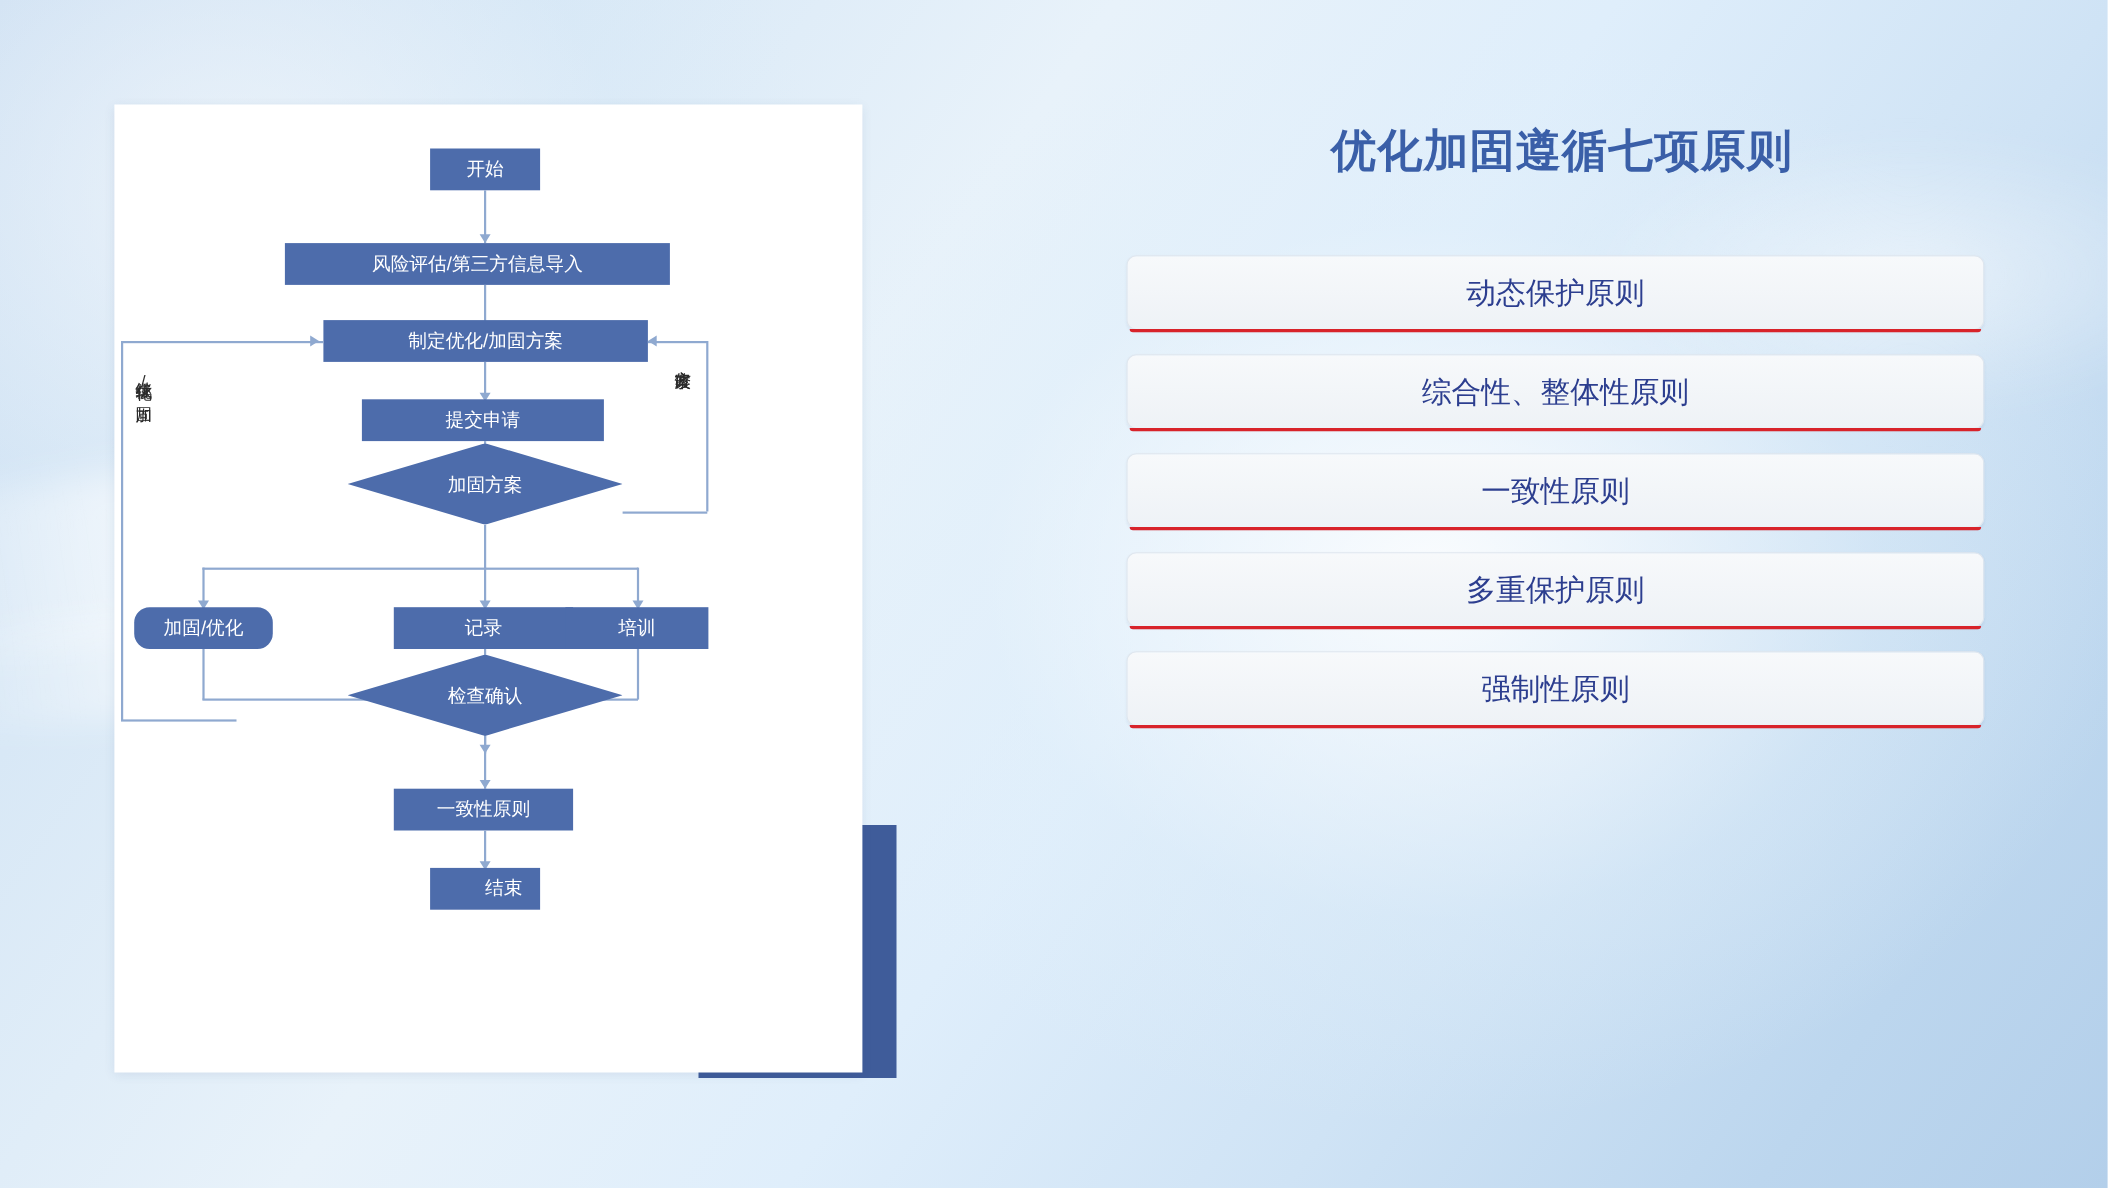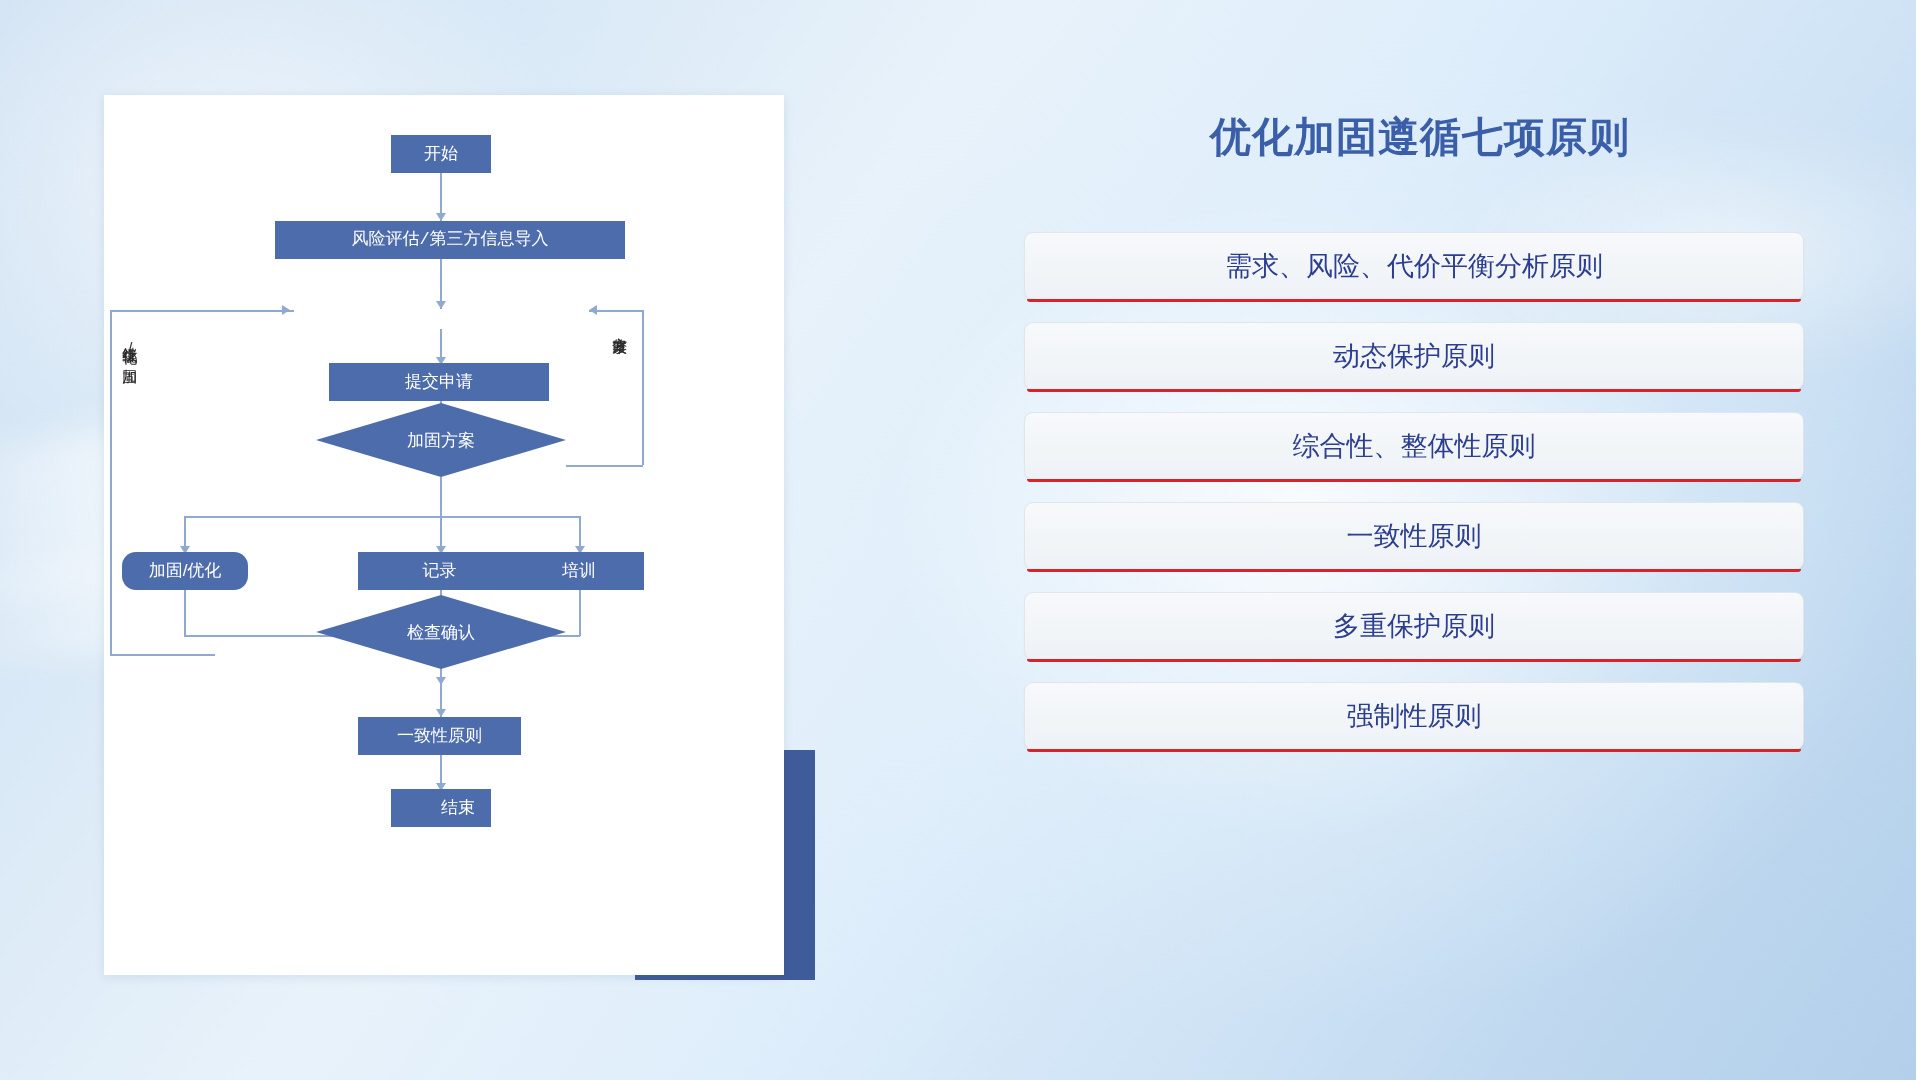--- a/index.html
+++ b/index.html
@@ -205,24 +205,25 @@
 
   <div class="card-shadow"></div>
 
   <div class="flow-card">
     <div class="flow-inner">
 
       <div class="node" style="left:287px; top:40px; width:100px;">开始</div>
       <div class="ln lnv" style="left:336px; top:78px; height:48px;"></div>
       <div class="arrow-down" style="left:332px; top:118px;"></div>
 
-      <div class="node" style="left:171px; top:126px; width:350px;font-family:Liberation Mono, monospace;">风险评估/第三方信息导入</div>
+      <div class="node" style="left:155px; top:126px; width:350px;">风险评估/第三方信息导入</div>
       <div class="ln lnv" style="left:336px; top:164px; height:50px;"></div>
       <div class="arrow-down" style="left:332px; top:206px;"></div>
 
+      <div class="node" style="left:190px; top:196px; width:295px;">制定优化/加固方案</div>
 
       <div class="ln lnv" style="left:6px; top:215px; height:345px;"></div>
       <div class="ln lnh" style="left:6px; top:215px; width:184px;"></div>
       <div class="ln lnh" style="left:6px; top:559px; width:105px;"></div>
       <div class="arrow-right" style="left:178px; top:210px;"></div>
       <div class="vlabel" style="left:18px; top:240px;">继续优化/加固</div>
 
       <div class="ln lnv" style="left:538px; top:215px; height:155px;"></div>
       <div class="ln lnh" style="left:485px; top:215px; width:54px;"></div>
       <div class="ln lnh" style="left:462px; top:370px; width:77px;"></div>
@@ -267,23 +268,20 @@
       <div class="arrow-down" style="left:332px; top:688px;"></div>
       <div class="node" style="left:287px; top:694px; width:100px;padding-left:48px;">结束</div>
 
     </div>
   </div>
 
   <div class="right-title">优化加固遵循七项原则</div>
 
   <div class="principle-list">
     <div class="principle">
-      <span class="ptext">需求、风险、代价平衡分析原则</span>
-    </div>
-    <div class="principle">
       <span class="ptext">动态保护原则</span>
     </div>
     <div class="principle">
       <span class="ptext">综合性、整体性原则</span>
     </div>
     <div class="principle">
       <span class="ptext">一致性原则</span>
     </div>
     <div class="principle">
       <span class="ptext">多重保护原则</span>

